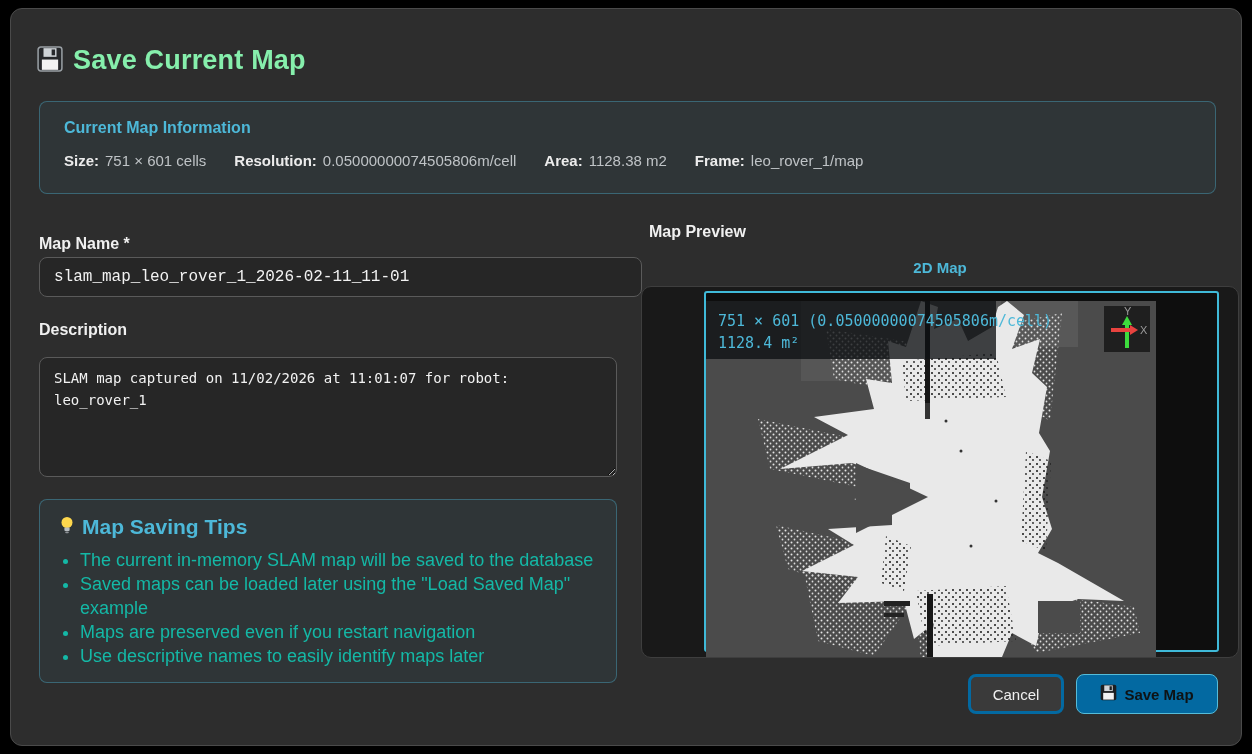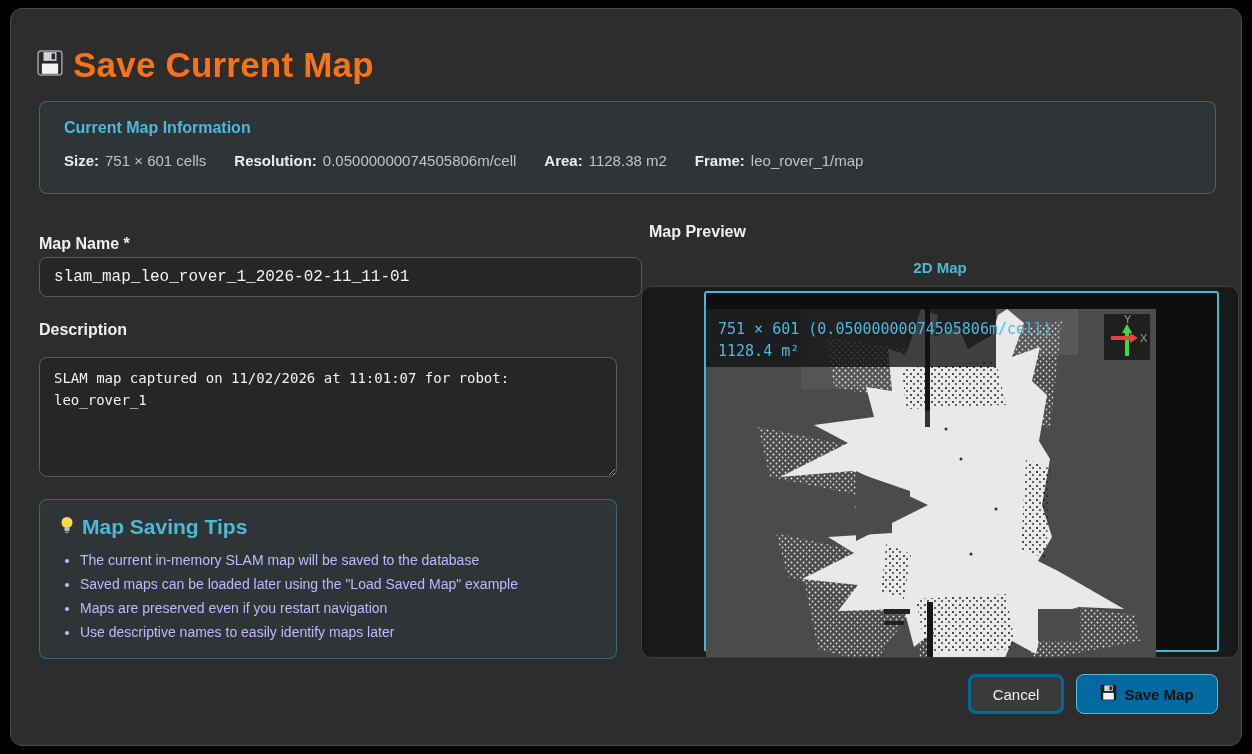--- a/index.html
+++ b/index.html
@@ -6,21 +6,21 @@
   html, body { width: 1252px; height: 754px; background: #000; overflow: hidden; }
   body { font-family: "Liberation Sans", sans-serif; }
 
   .dialog {
     position: absolute; left: 10px; top: 8px; width: 1232px; height: 738px;
     background: #2d2d2d; border: 1px solid #4a4a4a; border-radius: 12px;
   }
 
   
   .title-row { position: absolute; left: 26px; top: 36px; display: flex; align-items: center; gap: 10px; }
-  .title-text { font-size: 35px; font-weight: bold; color: #f97316; letter-spacing: .2px; }
+  .title-text { font-size: 27px; font-weight: bold; color: #86efac; letter-spacing: .2px; }
 
   
   .info-panel {
     position: absolute; left: 28px; top: 92px; width: 1177px; height: 93px;
     background: rgba(77,184,216,0.06); border: 1px solid rgba(77,184,216,0.38);
     border-radius: 8px; padding: 17px 24px;
   }
   .info-heading { color: #4db8d8; font-weight: bold; font-size: 16px; }
   .info-row { margin-top: 15px; display: flex; gap: 28px; font-size: 15px; }
   .info-item { white-space: nowrap; }
@@ -43,35 +43,35 @@
     padding: 10px 14px; resize: vertical; outline: none;
   }
 
   
   .tips-panel {
     position: absolute; left: 28px; top: 490px; width: 578px;
     background: rgba(77,184,216,0.06); border: 1px solid rgba(77,184,216,0.38);
     border-radius: 8px; padding: 15px 20px 14px 20px;
   }
   .tips-heading { display: flex; align-items: center; gap: 8px; color: #4db8d8; font-weight: bold; font-size: 21px; }
-  .tips-list { margin: 9px 0 0 20px; color: #c4b5fd; font-size: 14px; }
+  .tips-list { margin: 9px 0 0 20px; color: #14b8a6; font-size: 18px; }
   .tips-list li { line-height: 24px; }
 
   
   .preview-heading { position: absolute; left: 638px; top: 214px; color: #f0f0f0; font-weight: bold; font-size: 16px; }
   .canvas-title { position: absolute; left: 630px; top: 250px; width: 598px; text-align: center; color: #4db8d8; font-weight: bold; font-size: 15px; }
   .preview-outer {
     position: absolute; left: 630px; top: 277px; width: 598px; height: 372px;
     background: #191919; border: 1px solid #3e3e3e; border-radius: 10px; overflow: hidden;
   }
   .canvas-box {
     position: absolute; left: 62px; top: 4px; width: 515px; height: 361px;
     background: #0e0e0e; border: 2px solid #3fb9d8; border-radius: 3px;
   }
-  .map-raster { position: absolute; left: 0; top: 16px; width: 450px; height: 357px; }
+  .map-raster { position: absolute; left: 0; top: 8px; width: 450px; height: 357px; }
   .axes-icon { position: absolute; top: 3px; right: 62px; width: 46px; height: 48px; }
 
   
   .btn { position: absolute; top: 665px; height: 40px; border-radius: 8px; font-size: 15px; display: flex; align-items: center; justify-content: center; cursor: pointer; }
   .cancel-btn { left: 957px; width: 96px; background: #3a3a3a; border: 3px solid #0369a1; color: #f0f0f0; }
   .save-btn { left: 1065px; width: 142px; background: #0369a1; border: 1px solid #55bcd9; color: #0e1214; font-weight: bold; gap: 7px; }
 </style>
 </head>
 <body>
 

